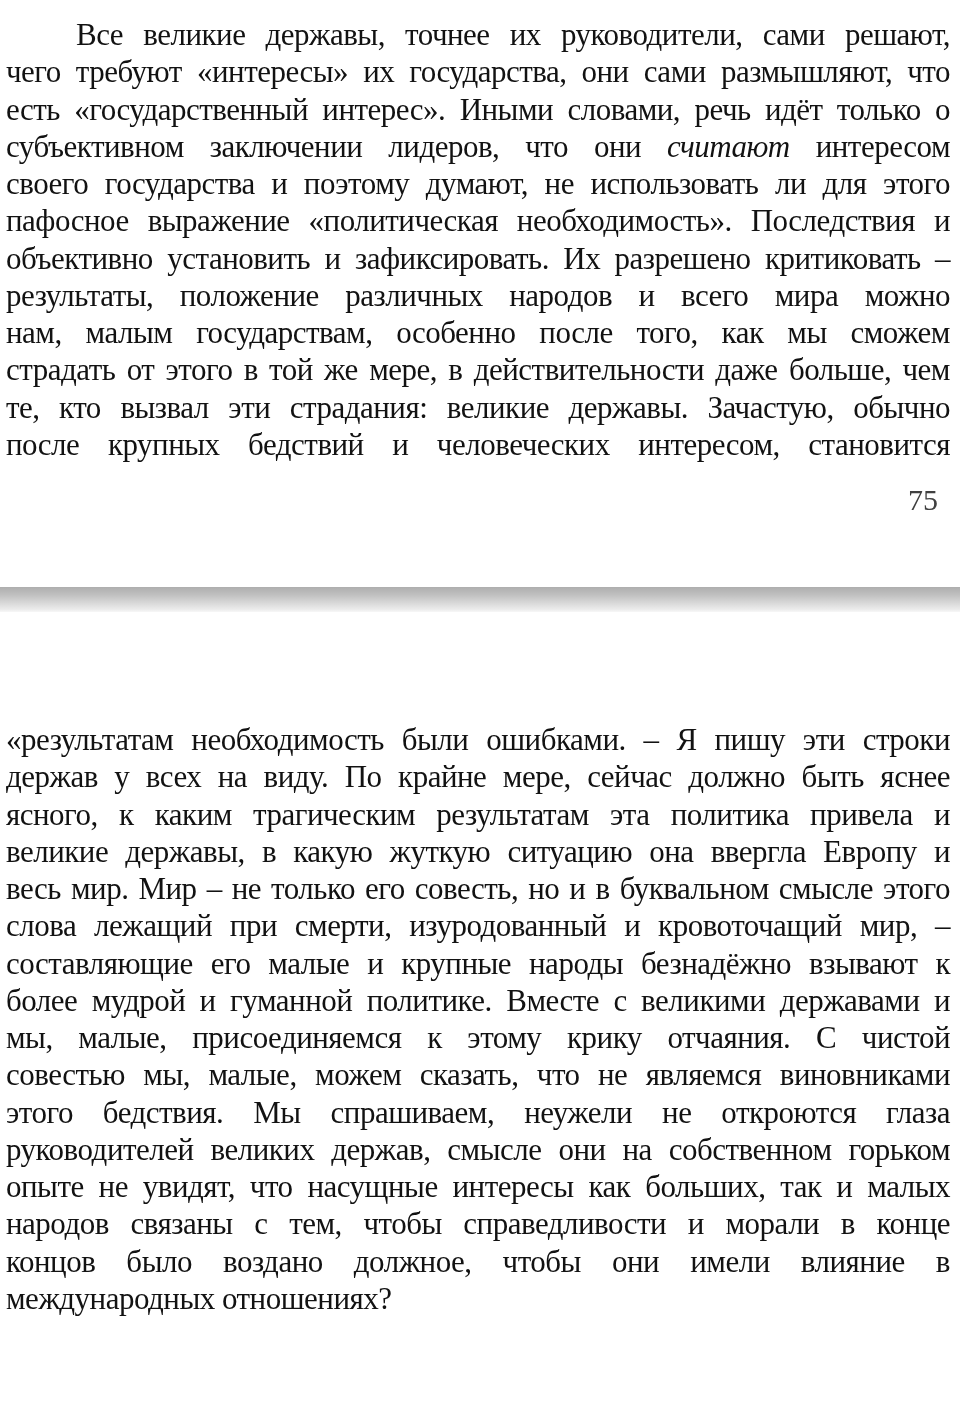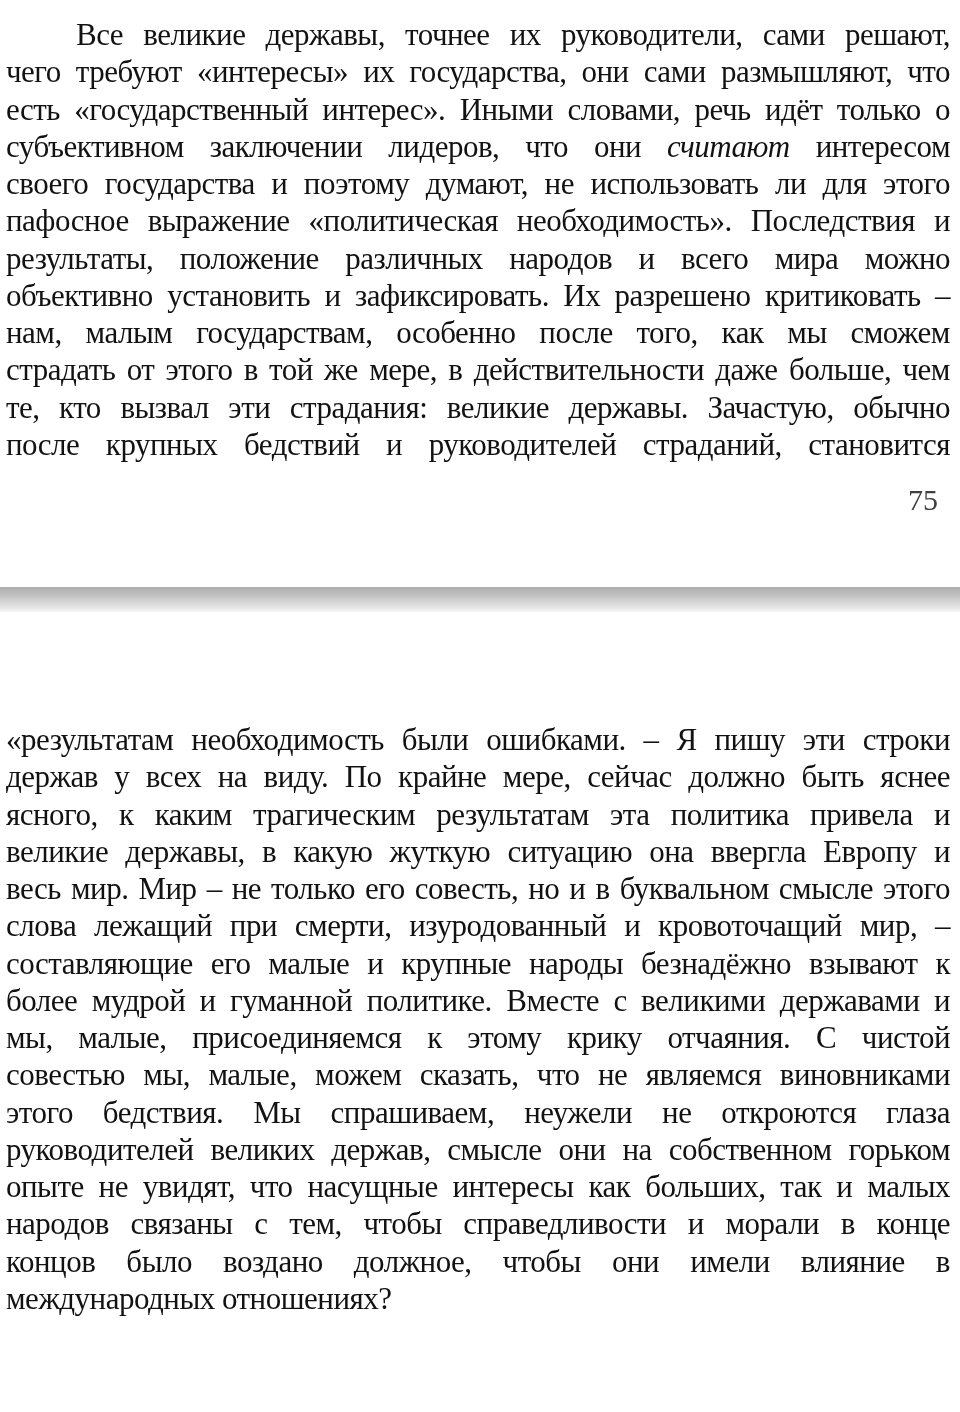--- a/index.html
+++ b/index.html
@@ -56,26 +56,26 @@
 <body>
 
 <div>
   <div class="page-text page1-text">
       <div class="jline indent"><span>Все великие державы, точнее их руководители, сами решают,</span></div>
       <div class="jline"><span>чего требуют «интересы» их государства, они сами размышляют, что</span></div>
       <div class="jline"><span>есть «государственный интерес». Иными словами, речь идёт только о</span></div>
       <div class="jline"><span>субъективном заключении лидеров, что они </span><i>считают</i><span> интересом</span></div>
       <div class="jline"><span>своего государства и поэтому думают, не использовать ли для этого</span></div>
       <div class="jline"><span>пафосное выражение «политическая необходимость». Последствия и</span></div>
+      <div class="jline"><span>объективно установить и зафиксировать. Их разрешено критиковать –</span></div>
       <div class="jline"><span>результаты, положение различных народов и всего мира можно</span></div>
-      <div class="jline"><span>объективно установить и зафиксировать. Их разрешено критиковать –</span></div>
       <div class="jline"><span>нам, малым государствам, особенно после того, как мы сможем</span></div>
       <div class="jline"><span>страдать от этого в той же мере, в действительности даже больше, чем</span></div>
       <div class="jline"><span>те, кто вызвал эти страдания: великие державы. Зачастую, обычно</span></div>
-      <div class="jline"><span>после крупных бедствий и руководителей страданий, становится</span></div>
+      <div class="jline"><span>после крупных бедствий и человеческих интересом, становится</span></div>
     </div>
   <div class="page-number">75</div>
 </div>
 
 <div class="page-break"></div>
 
 <div>
   <div class="page-text page2-text">
       <div class="jline"><span>«результатам необходимость были ошибками. – Я пишу эти строки</span></div>
       <div class="jline"><span>держав у всех на виду. По крайне мере, сейчас должно быть яснее</span></div>

